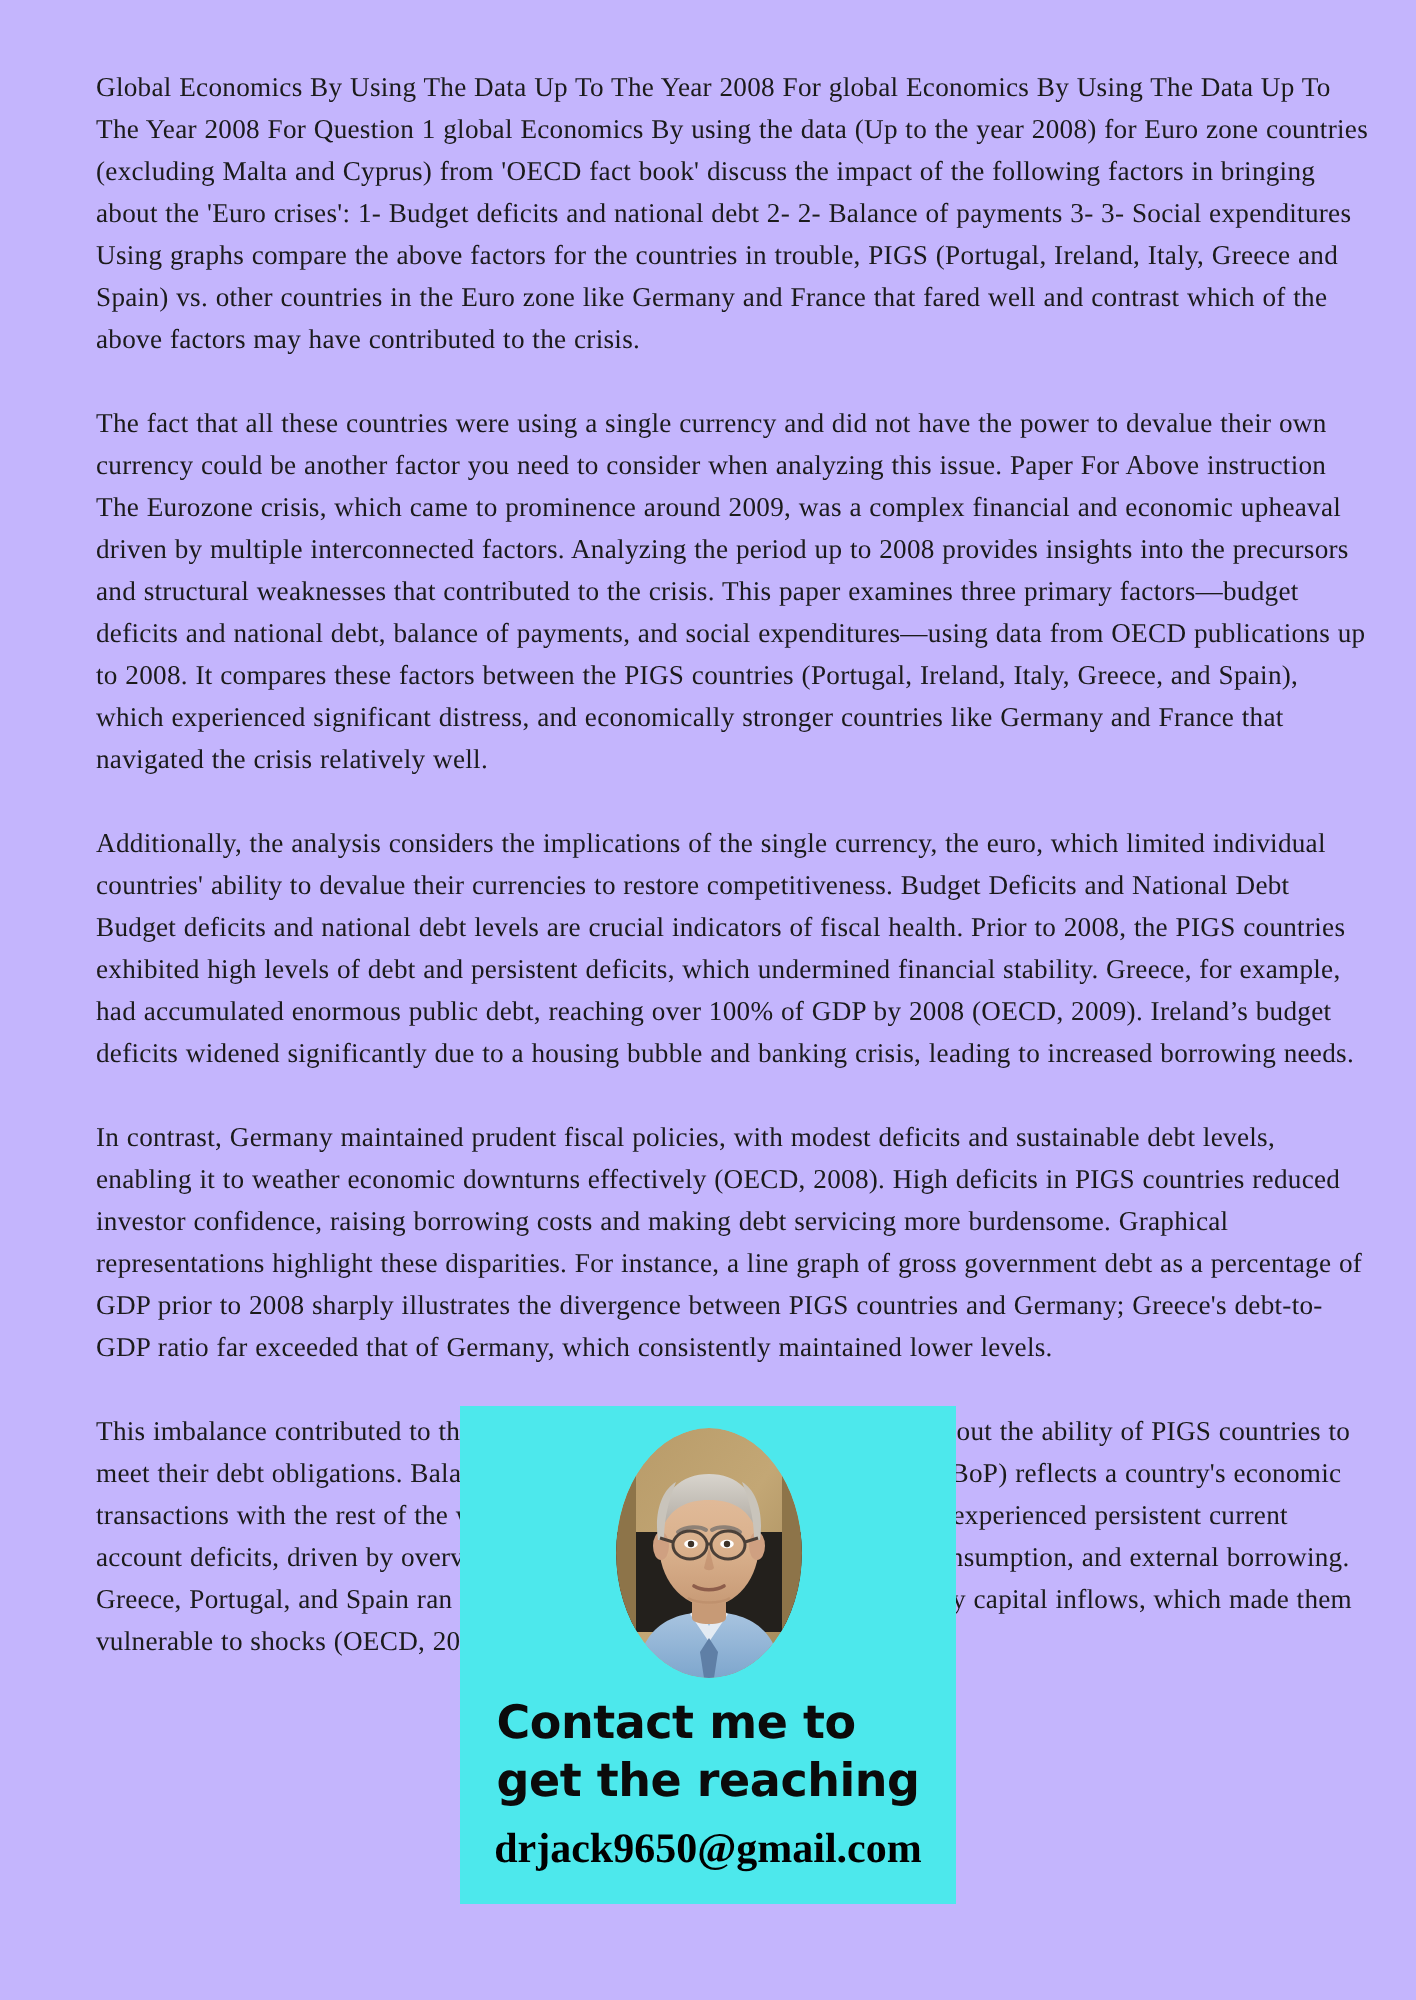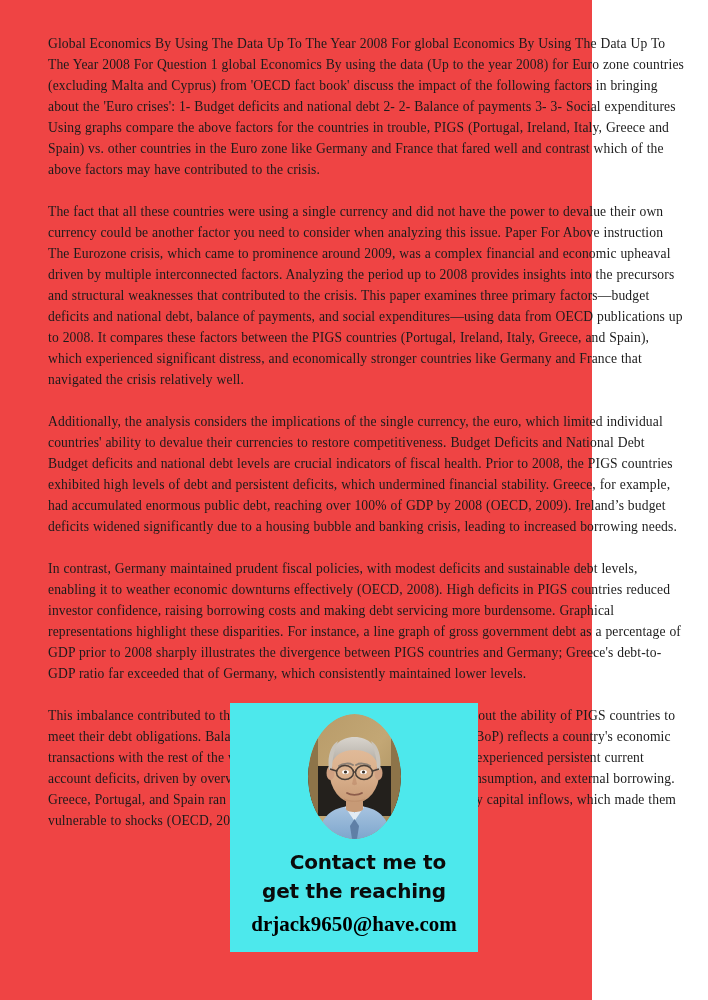--- a/index.html
+++ b/index.html
@@ -12,23 +12,23 @@
     height: 1000px;
     position: relative;
     overflow: hidden;
     font-family: "Liberation Serif", "DejaVu Serif", serif;
   }
 
   #document-page {
     position: absolute;
     left: 0;
     top: 0;
-    width: 592px;
+    width: 708px;
     height: 1000px;
-    background: #ef4444;
+    background: #c4b5fd;
   }
 
   #document-body {
     position: absolute;
     left: 48px;
     top: 33px;
     width: 636px;
   }
 
   .doc-paragraph {
@@ -73,24 +73,24 @@
   #promo-avatar svg {
     display: block;
     width: 100%;
     height: 100%;
   }
 
   #promo-headline {
     margin-top: 9px;
     font-family: "DejaVu Sans", "Liberation Sans", sans-serif;
     font-weight: bold;
-    font-size: 20px;
+    font-size: 23px;
     line-height: 29px;
     color: #0b0b0b;
-    text-align: right;
+    text-align: left;
     letter-spacing: -0.01em;
   }
 
   .promo-headline-line {
     display: block;
     white-space: nowrap;
   }
 
   #promo-email {
     margin-top: 6px;
@@ -192,17 +192,17 @@
           <path d="M36 85 C41 88 52 88 57 85" stroke="#b98a68" stroke-width="1.2" fill="none" opacity="0.6"></path>
         </g>
       </svg>
     </div>
 
     <div id="promo-headline">
       <span class="promo-headline-line">Contact me to</span>
       <span class="promo-headline-line">get the reaching</span>
     </div>
 
-    <div id="promo-email">drjack9650@have.com</div>
+    <div id="promo-email">drjack9650@gmail.com</div>
 
   </div>
 
 </div>
 
 </body></html>

